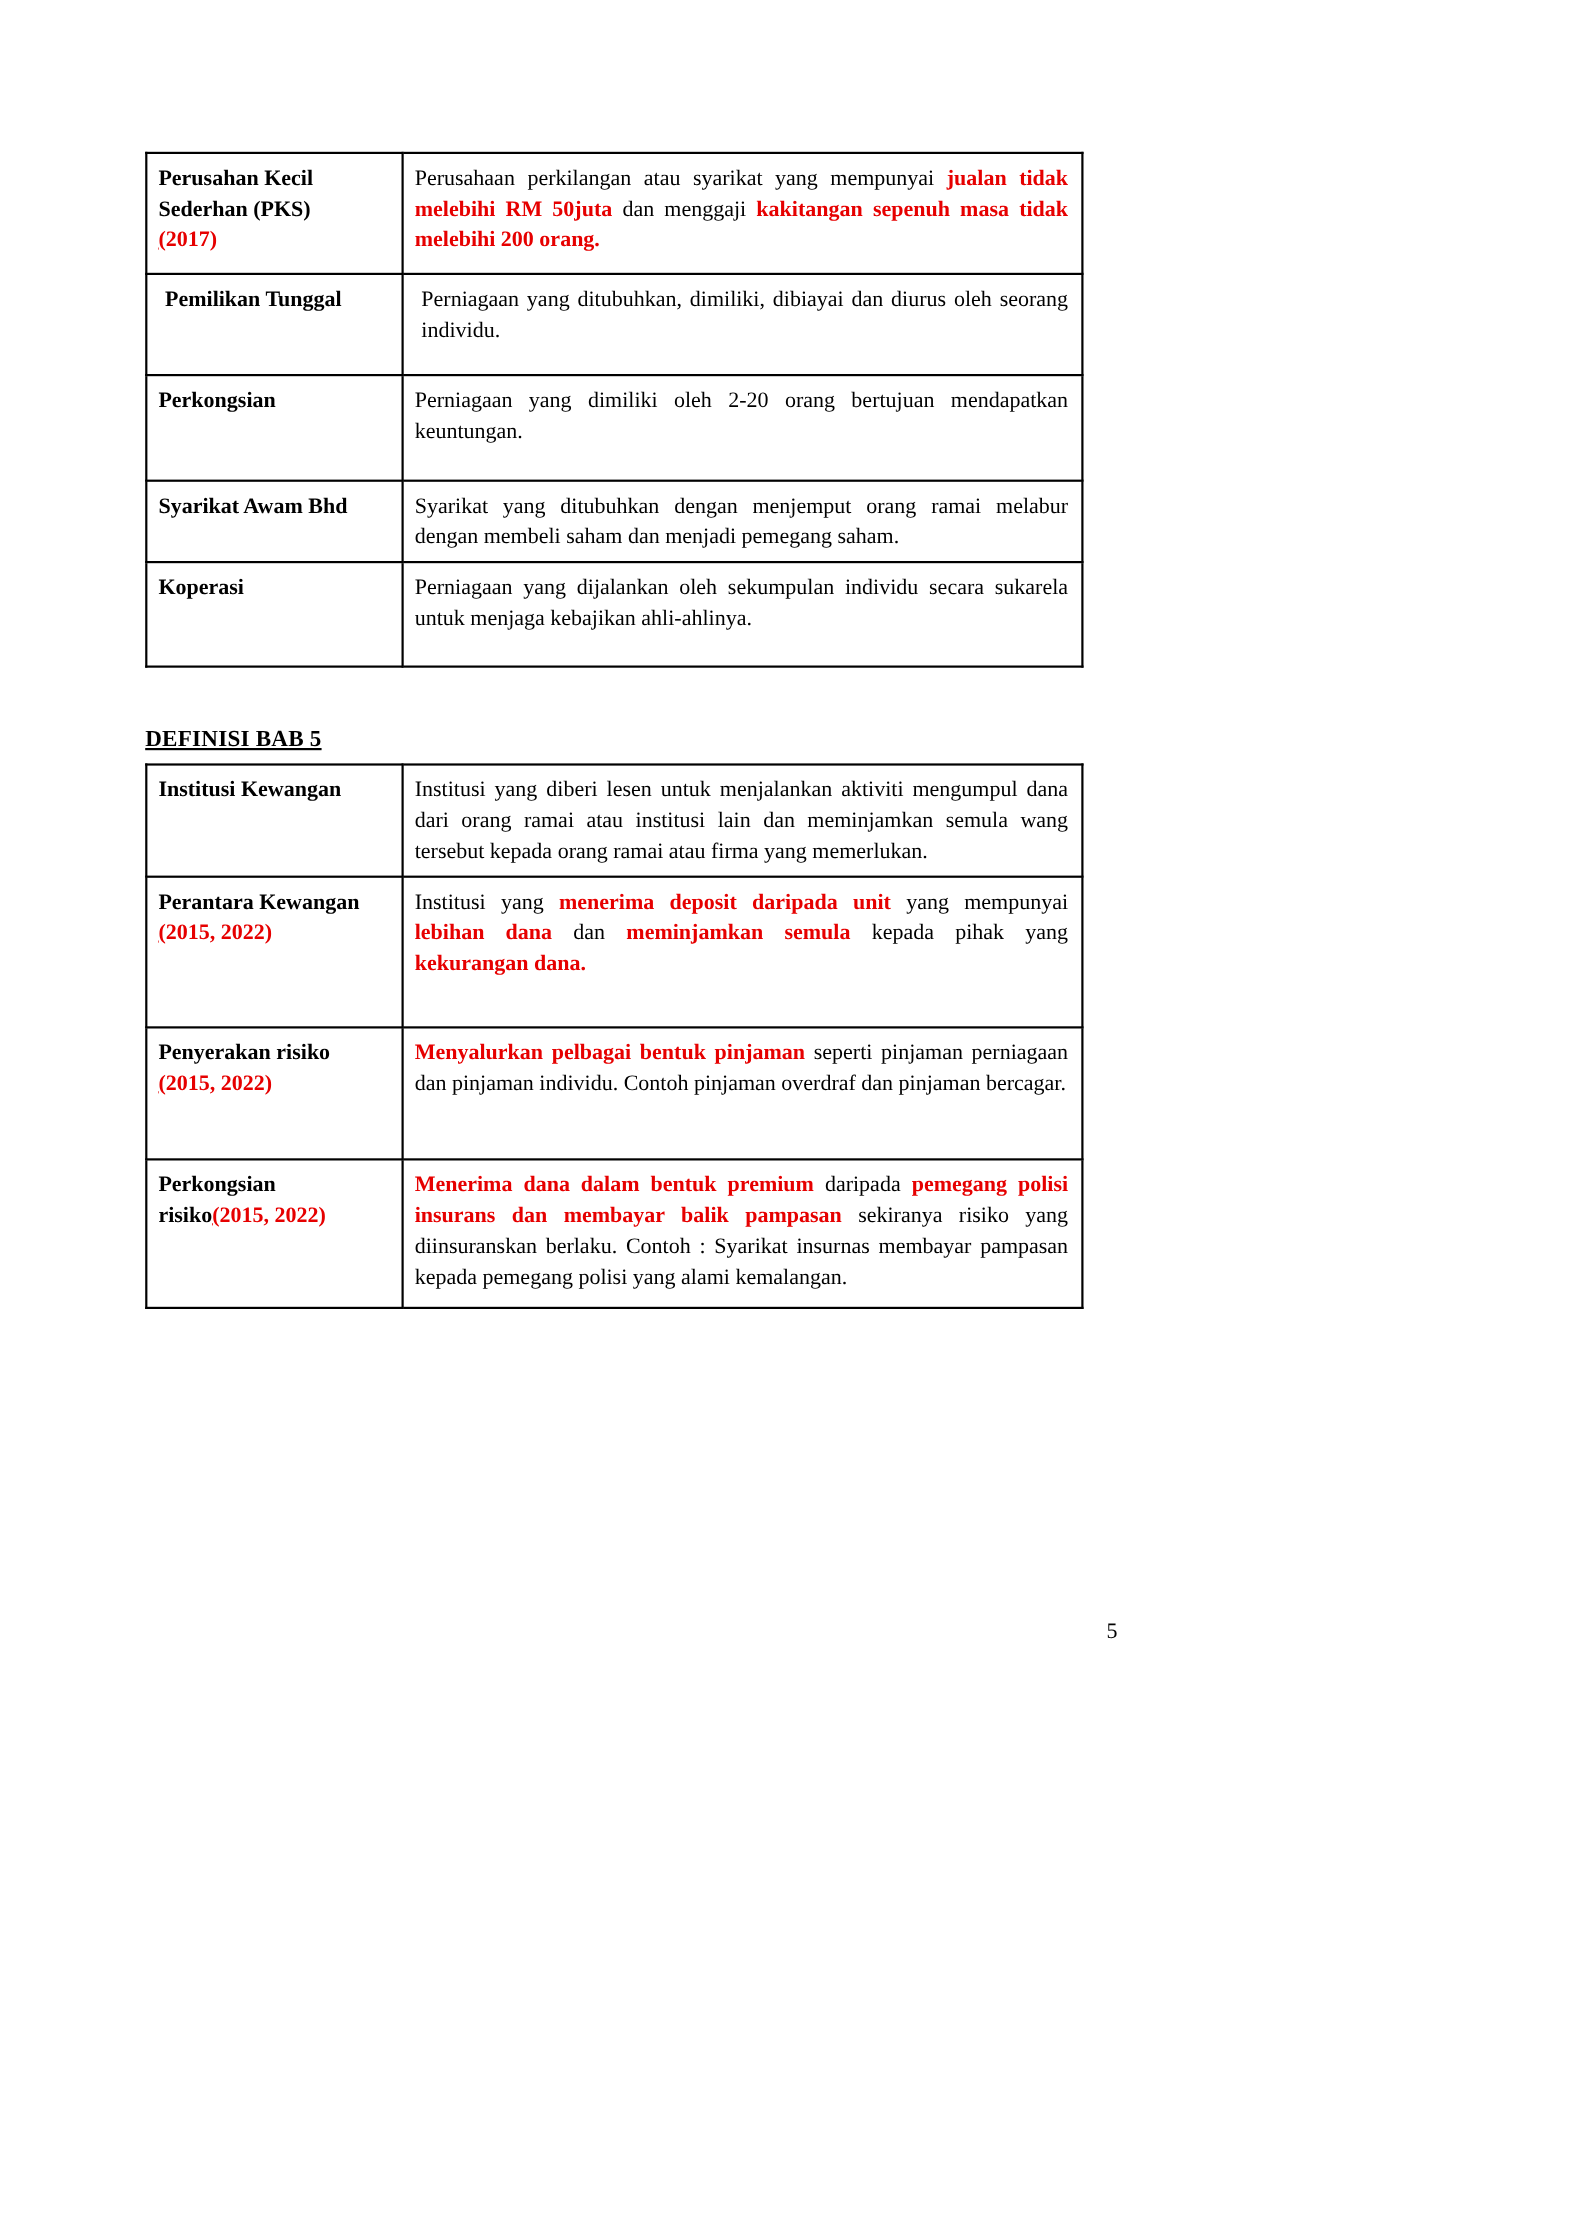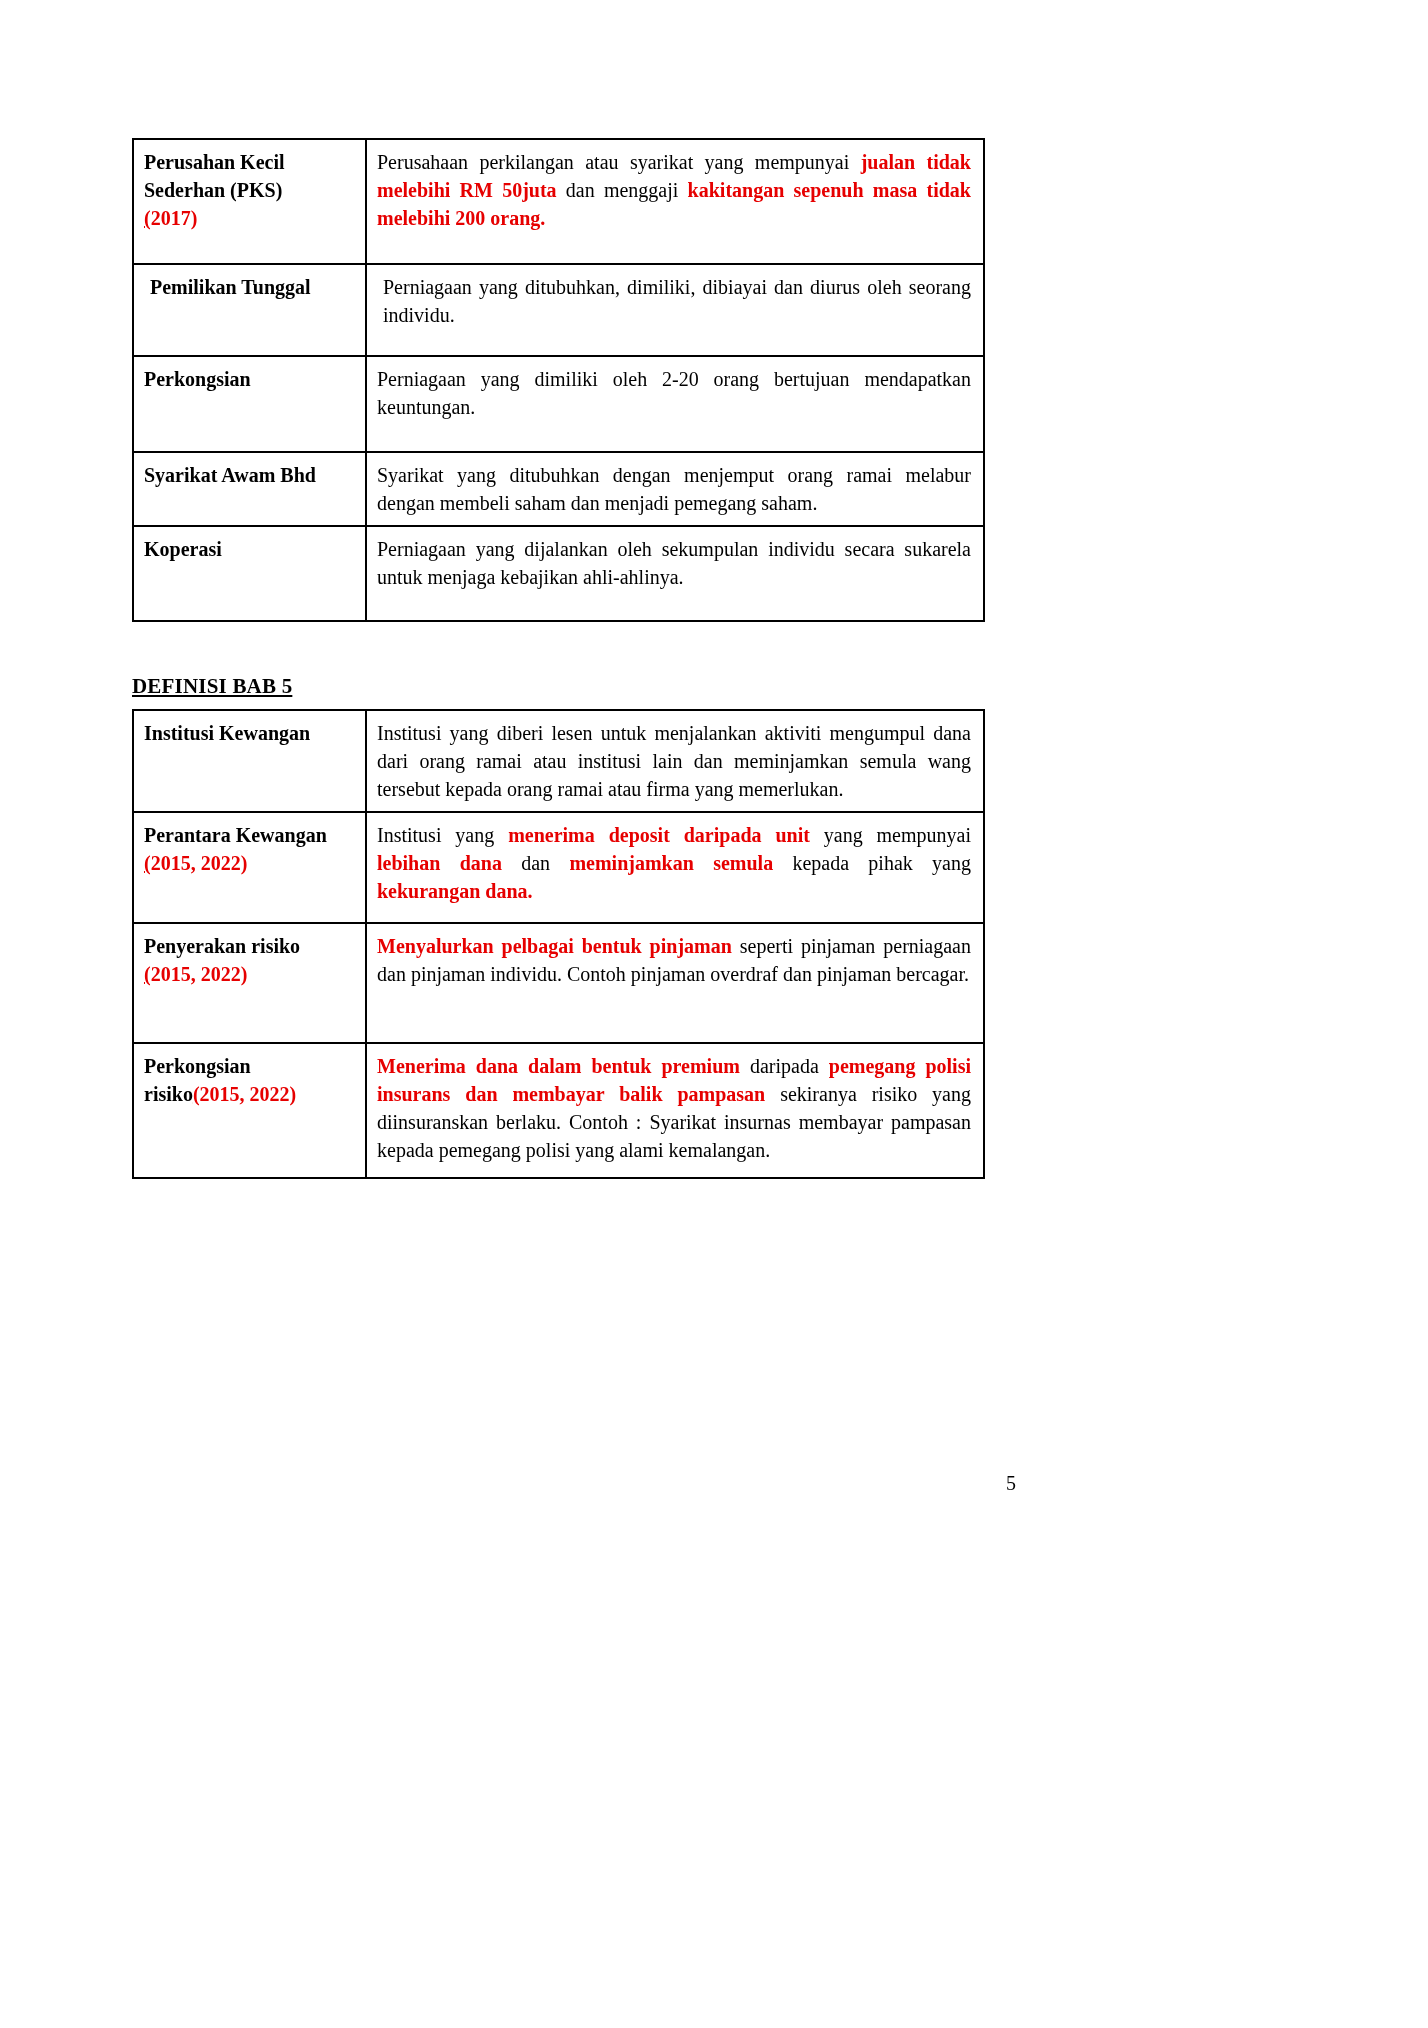--- a/index.html
+++ b/index.html
@@ -36,28 +36,28 @@
     box-sizing:border-box;
     padding:8px 12px 8px 10px;
     font-size:20px;
     line-height:1.4;
   }
   td.term{ width:233px; font-weight:bold; }
   td.desc{ text-align:justify; }
   .rb{ color:var(--red); font-weight:bold; }
   .rbu{ color:var(--red); font-weight:bold; text-decoration:underline; }
   
-  .t4 tr:nth-child(1) td{ height:125px; }
+  .t4 tr:nth-child(1) td{ height:110px; }
   .t4 tr:nth-child(2) td{ height:92px;padding-left:16px; }
   .t4 tr:nth-child(3) td{ height:96px; }
   .t4 tr:nth-child(4) td{ height:72px; }
   .t4 tr:nth-child(5) td{ height:95px; }
   .t4 tr:nth-child(6) td{ height:95px; }
   .t5 tr:nth-child(1) td{ height:94px; }
-  .t5 tr:nth-child(2) td{ height:111px; }
+  .t5 tr:nth-child(2) td{ height:137px; }
   .t5 tr:nth-child(3) td{ height:120px; }
   .t5 tr:nth-child(4) td{ height:135px; }
   .page-number{
     position:absolute;
     left:1006px; top:1472px;
     font-size:20px;
   }
 </style>
 </head>
 <body>

